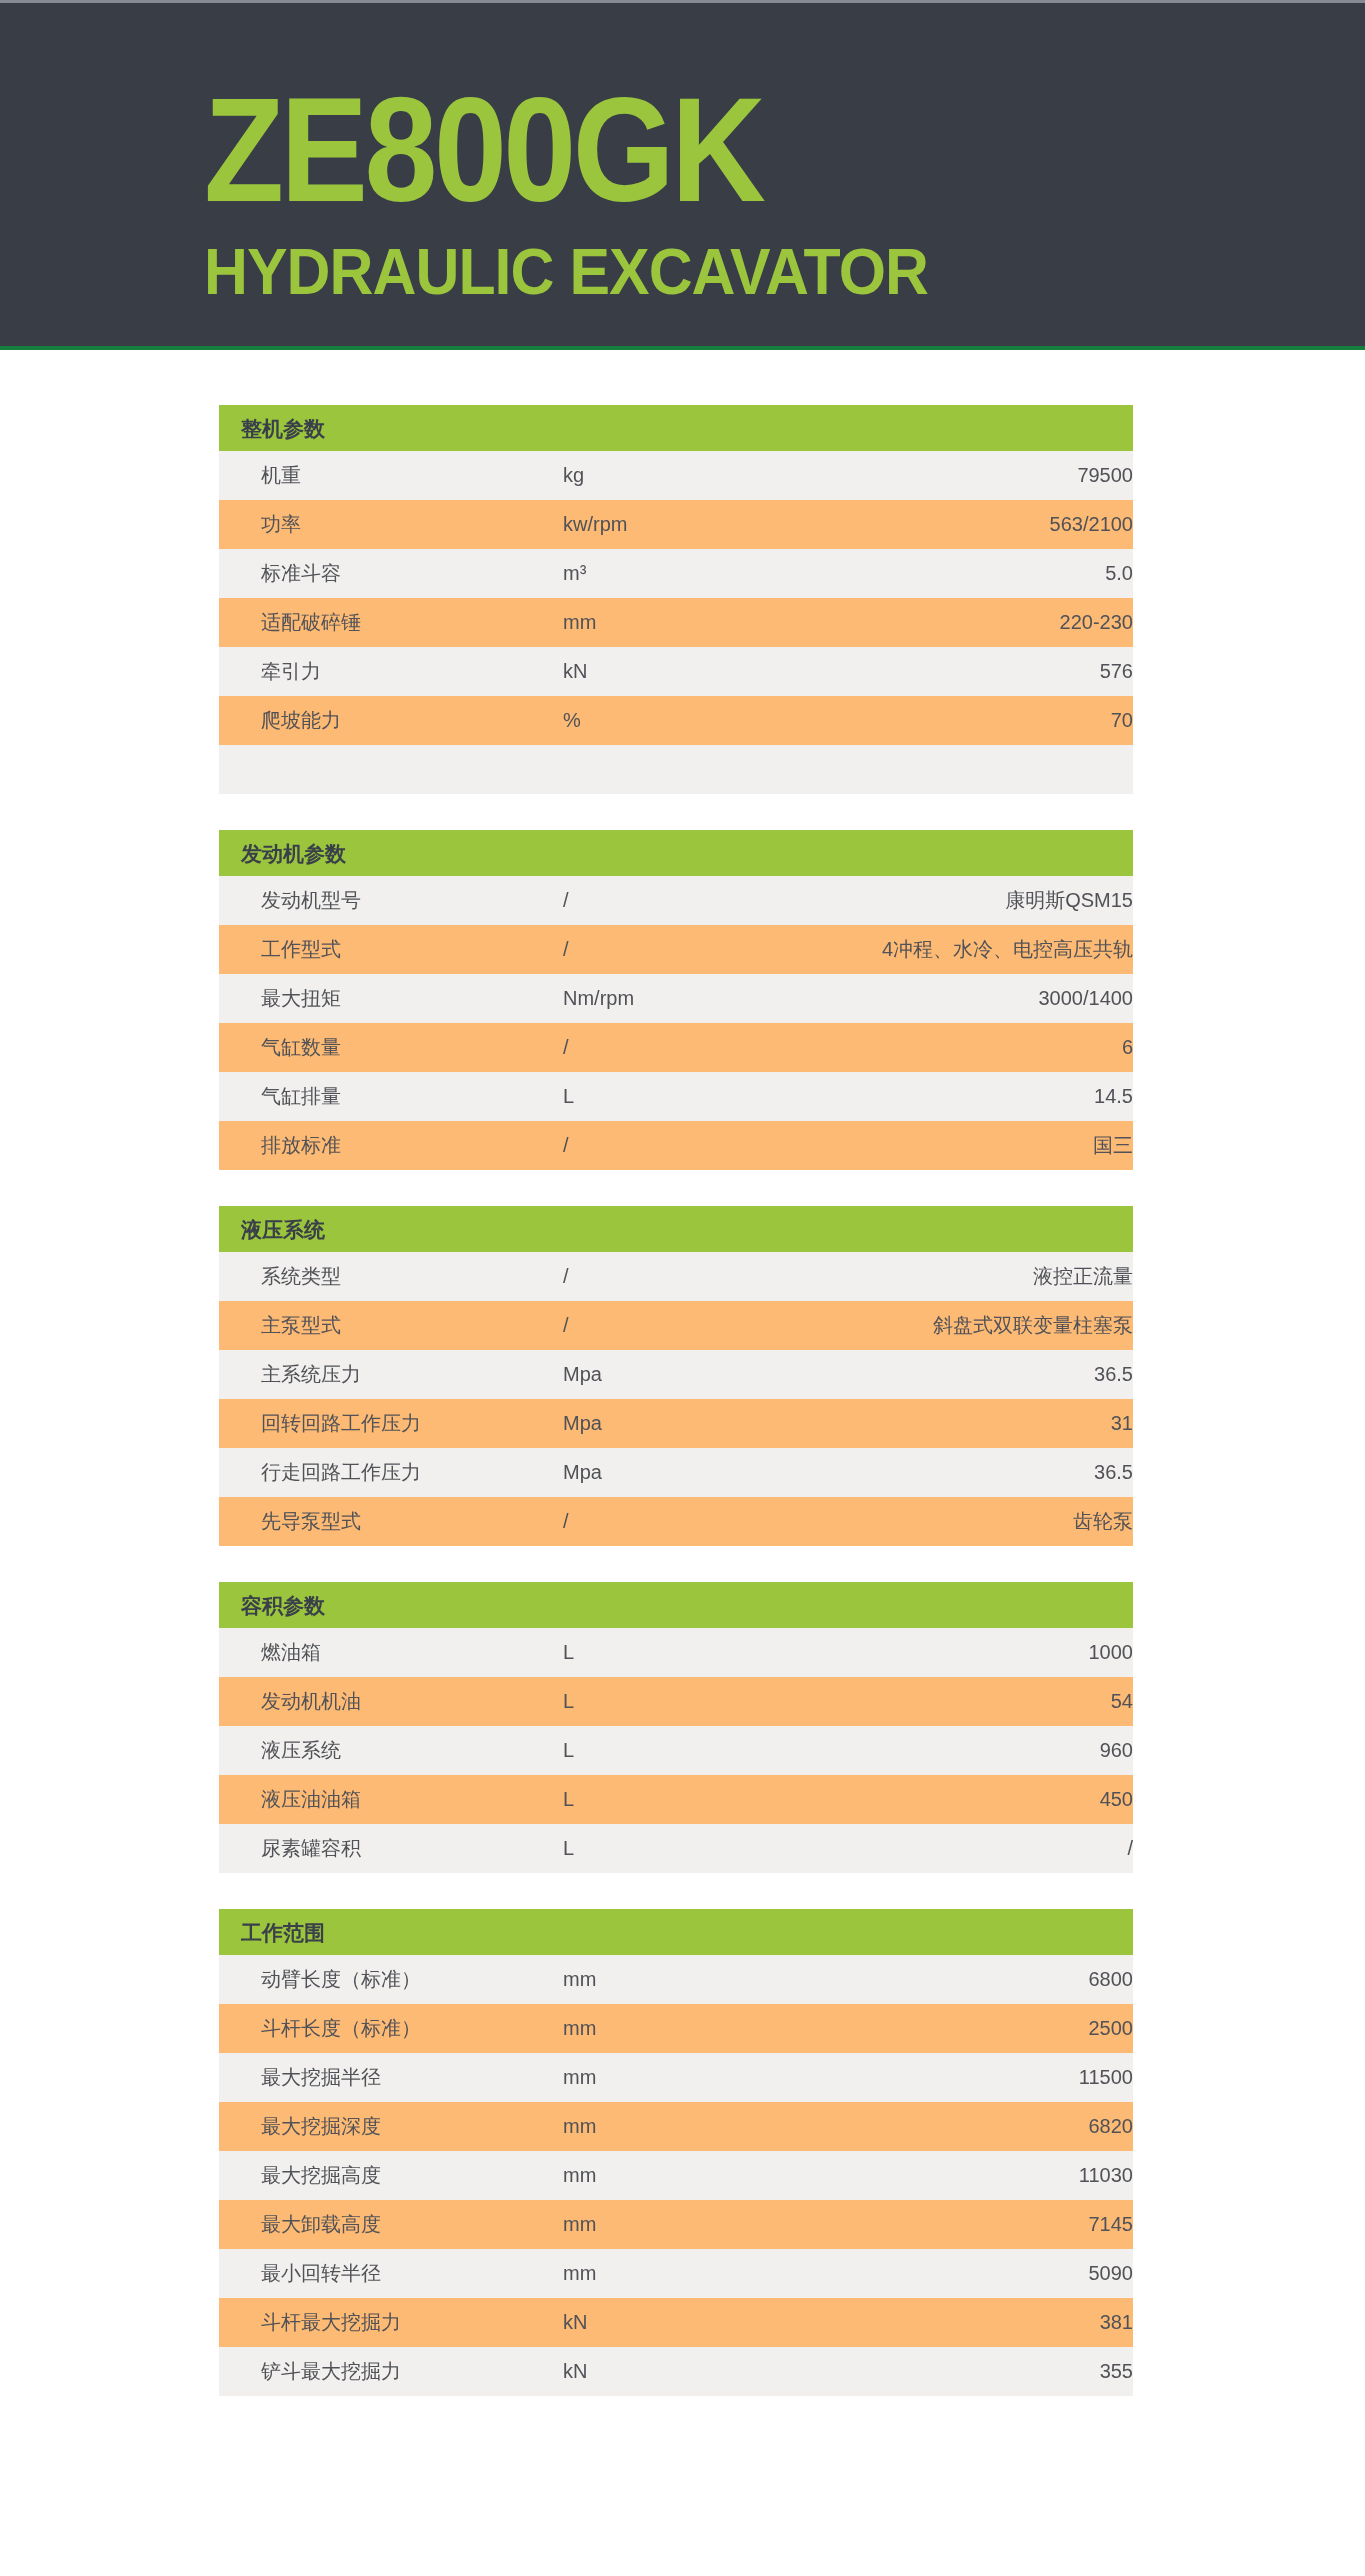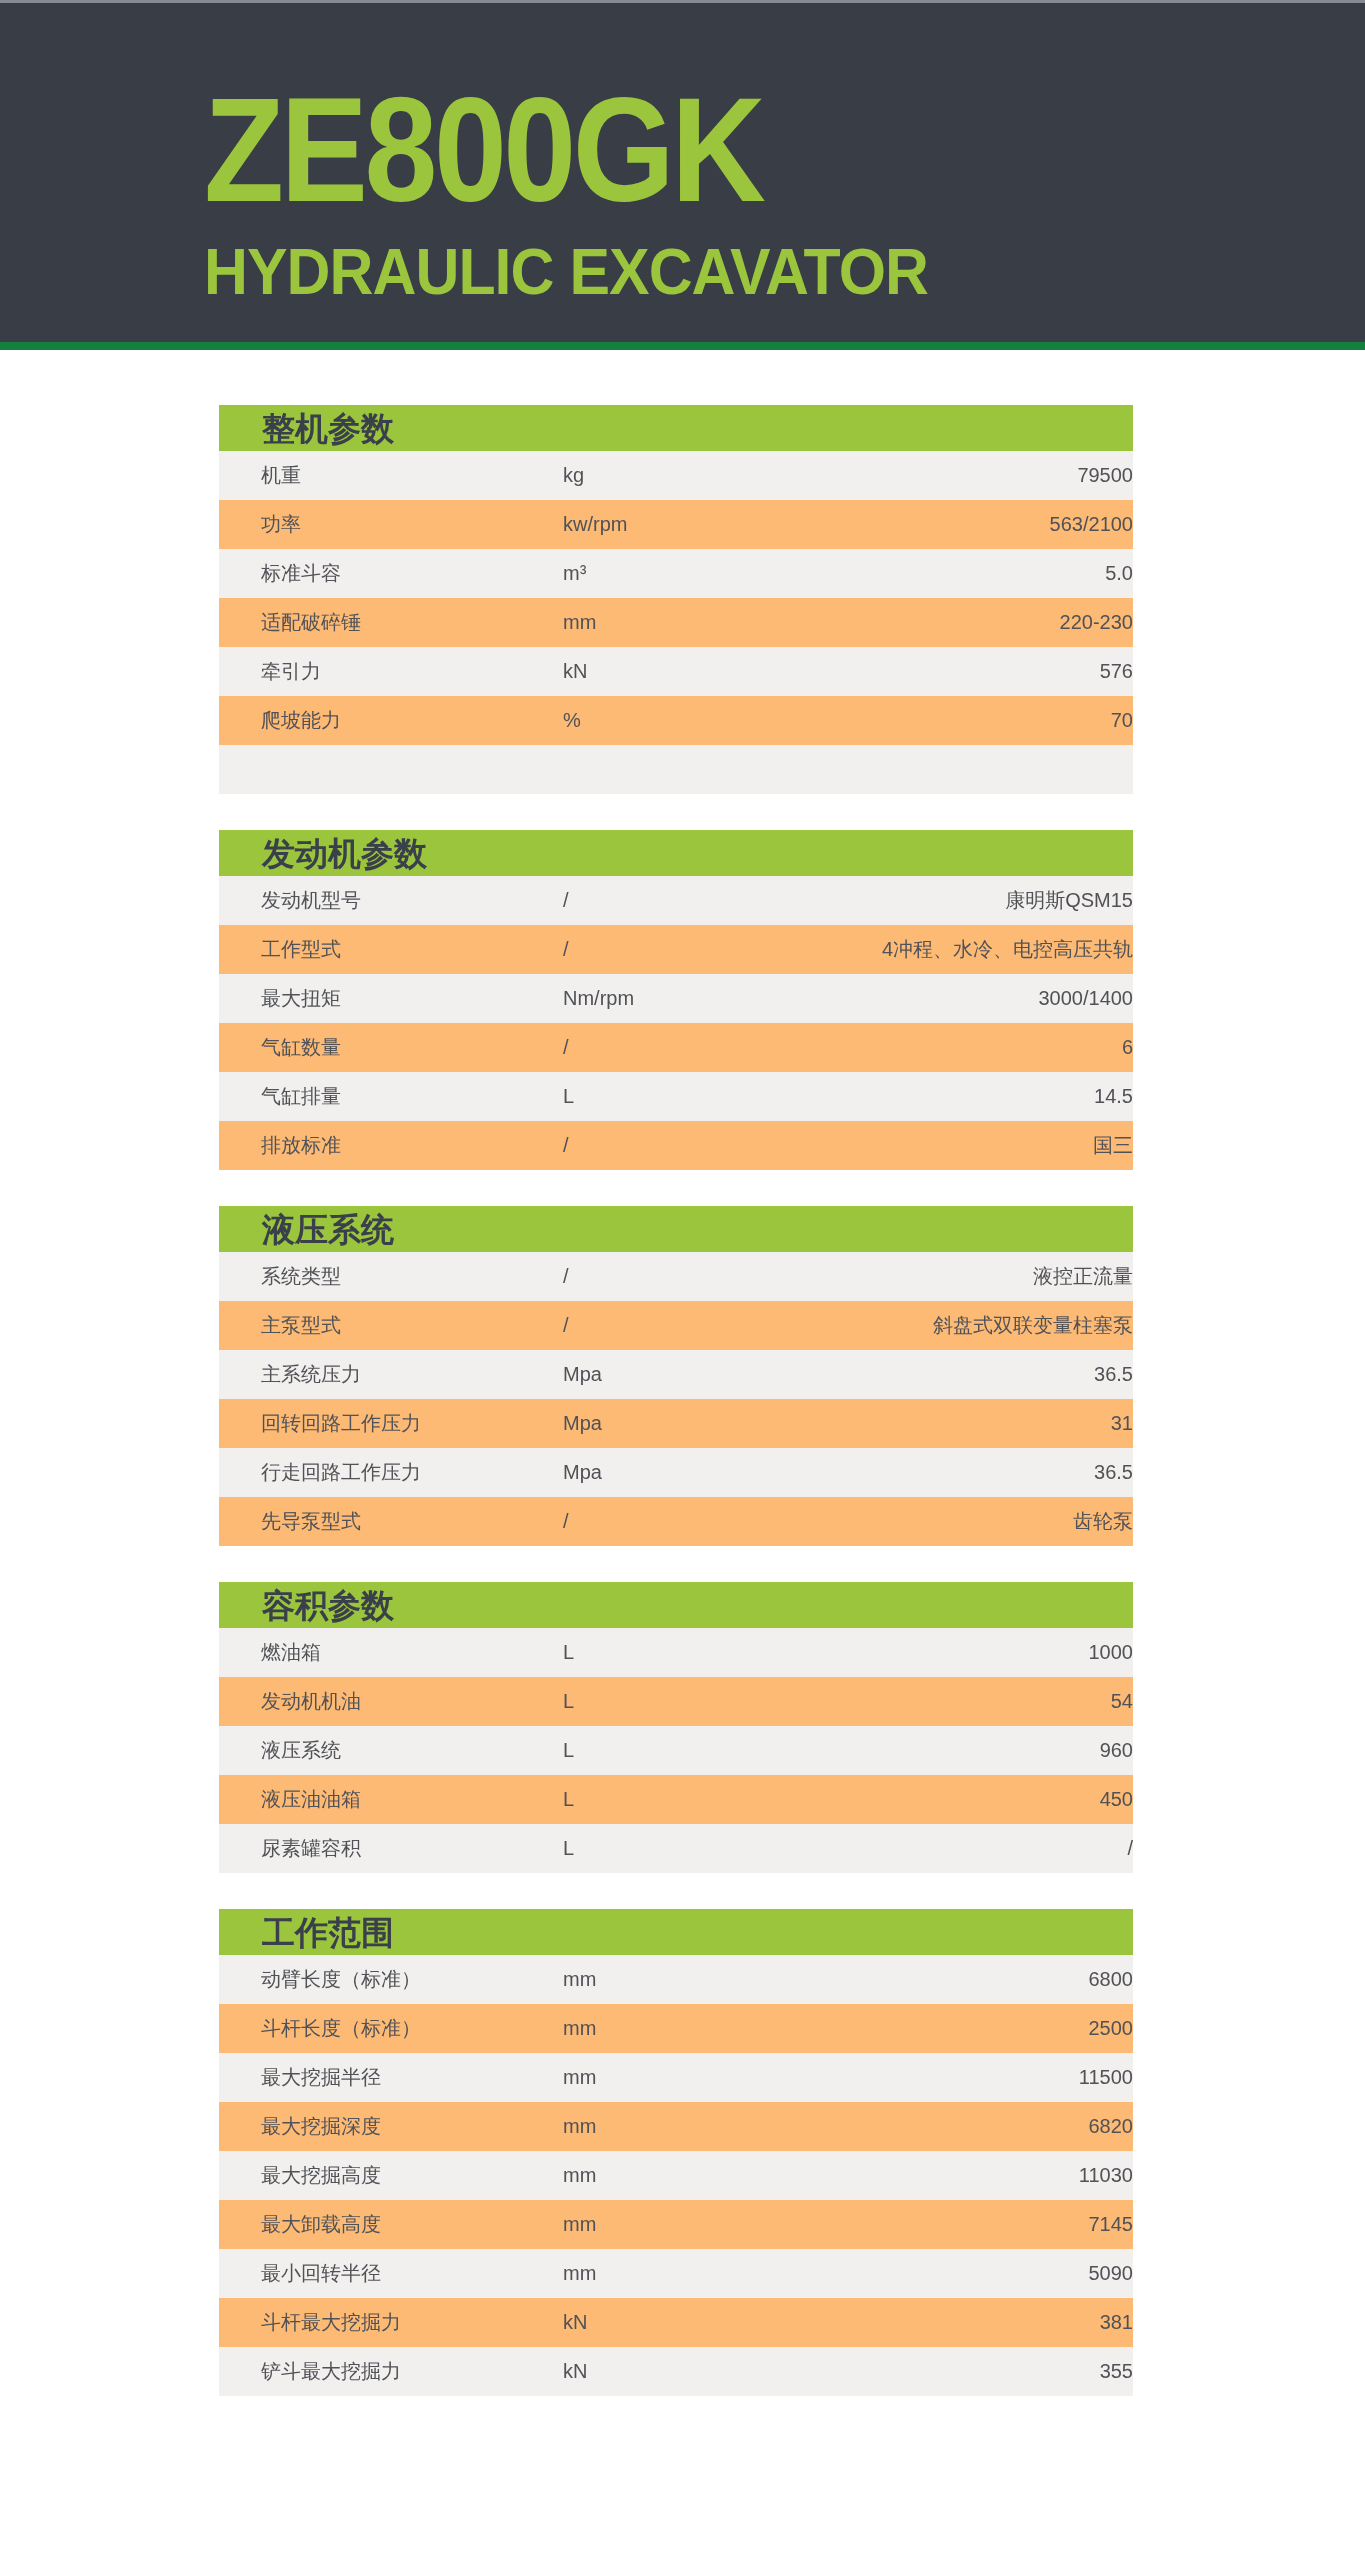--- a/index.html
+++ b/index.html
@@ -7,21 +7,21 @@
     width:1366px;height:2576px;position:relative;
     font-family:"Liberation Sans","DejaVu Sans",sans-serif;
     -webkit-font-smoothing:antialiased;
   }
   
   .banner{
     box-sizing:border-box;
     height:350px;
     background:#383d46;
     border-top:3px solid #868a93;
-    border-bottom:8px solid #15803d;
+    border-bottom:4px solid #15803d;
     padding:72px 0 0 204px;
     overflow:hidden;
   }
   .model{
     color:#9bc53d;
     font-weight:bold;
     font-size:149px;
     line-height:1.0;
     letter-spacing:-4px;
     transform:scaleX(0.88);
@@ -46,22 +46,22 @@
     padding-top:55px;
   }
   .spec-table{margin-bottom:36px;}
   .table-header{
     box-sizing:border-box;
     height:46px;
     line-height:47px;
     background:#9bc53d;
     color:#3a4049;
     font-weight:bold;
-    font-size:33px;
-    padding-left:43px;
+    font-size:21px;
+    padding-left:22px;
   }
   .row{
     box-sizing:border-box;
     display:flex;
     align-items:center;
     height:49px;
     font-size:20px;
     color:#515257;
   }
   .row.odd{background:#f1f0ee;}

